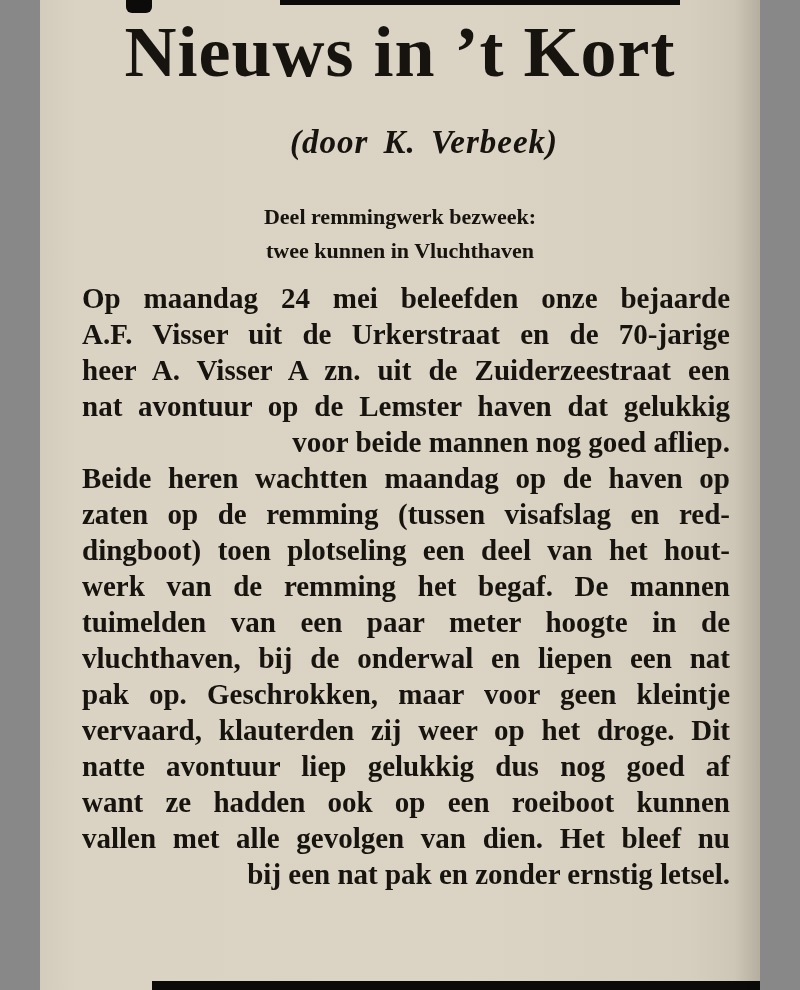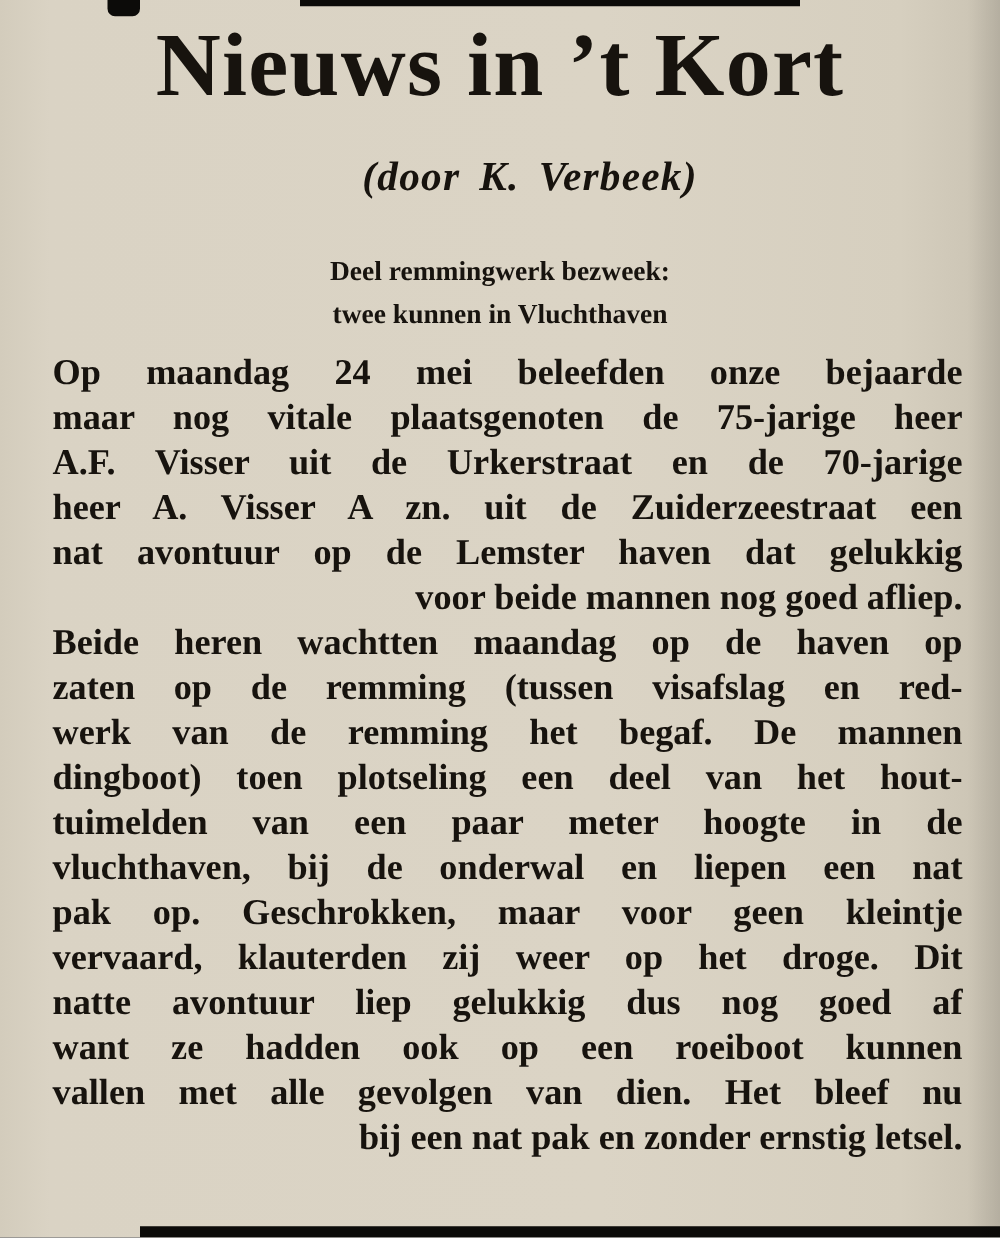--- a/index.html
+++ b/index.html
@@ -1,18 +1,18 @@
 <!DOCTYPE html>
 <html><head>
 <meta charset="utf-8">
 <style>
   html, body { margin: 0; padding: 0; background: #888; }
   .page {
     position: relative;
-    width: 800px;
+    width: 720px;
     height: 990px;
     margin: 0 auto;
     overflow: hidden;
     background:
       linear-gradient(90deg, #d3ccbc 0%, #dad3c4 5%, #dbd4c5 60%, #d6cfbf 90%, #c9c2b2 100%);
     color: #17130e;
     font-family: "Liberation Serif", serif;
   }
   .title {
     margin: 0;
@@ -80,29 +80,28 @@
 
   <div class="byline">(door K. Verbeek)</div>
 
   <div class="subhead">
     <div>Deel remmingwerk bezweek:</div>
     <div>twee kunnen in Vluchthaven</div>
   </div>
 
   <div class="body-text">
     <div class="line just">Op maandag 24 mei beleefden onze bejaarde</div>
-    <div class="line just">maar nog vitale plaatsgenoten de 75-jarige heer</div>
     <div class="line just">A.F. Visser uit de Urkerstraat en de 70-jarige</div>
     <div class="line just">heer A. Visser A zn. uit de Zuiderzeestraat een</div>
     <div class="line just">nat avontuur op de Lemster haven dat gelukkig</div>
     <div class="line end">voor beide mannen nog goed afliep.</div>
     <div class="line just">Beide heren wachtten maandag op de haven op</div>
     <div class="line just">zaten op de remming (tussen visafslag en red-</div>
+    <div class="line just">dingboot) toen plotseling een deel van het hout-</div>
     <div class="line just">werk van de remming het begaf. De mannen</div>
-    <div class="line just">dingboot) toen plotseling een deel van het hout-</div>
     <div class="line just">tuimelden van een paar meter hoogte in de</div>
     <div class="line just">vluchthaven, bij de onderwal en liepen een nat</div>
     <div class="line just">pak op. Geschrokken, maar voor geen kleintje</div>
     <div class="line just">vervaard, klauterden zij weer op het droge. Dit</div>
     <div class="line just">natte avontuur liep gelukkig dus nog goed af</div>
     <div class="line just">want ze hadden ook op een roeiboot kunnen</div>
     <div class="line just">vallen met alle gevolgen van dien. Het bleef nu</div>
     <div class="line end">bij een nat pak en zonder ernstig letsel.</div>
   </div>
 

